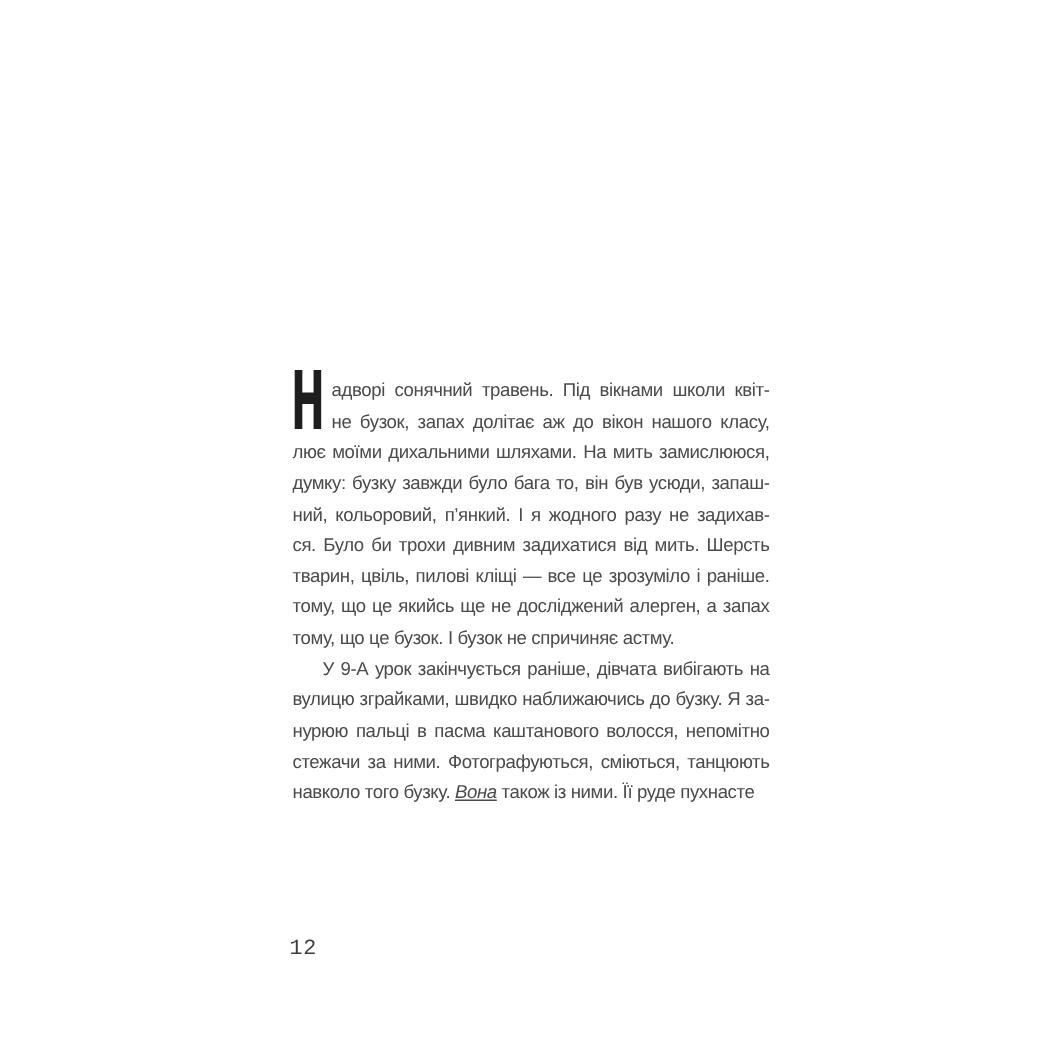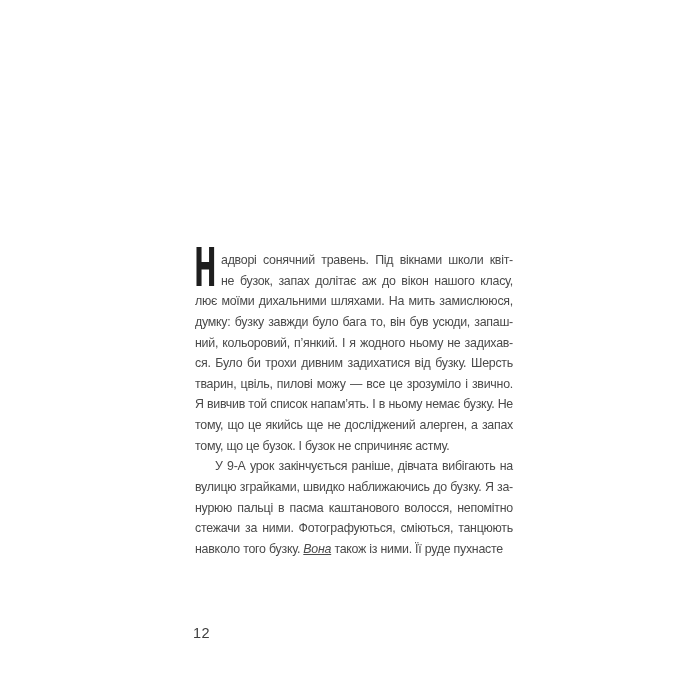--- a/index.html
+++ b/index.html
@@ -46,39 +46,39 @@
     transform-origin: 0 0;
   }
   .it { font-style: italic; text-decoration: underline; }
   .pagenum {
     position: absolute;
     left: 193px; top: 624px;
     font-size: 14.5px;
     line-height: 18px;
     letter-spacing: 0.5px;
     color: #3e3e3e;
+    font-family: Liberation Mono, monospace;
   }
 </style>
 </head>
 <body>
 
 <div class="page">
 
   <div class="textblock">
     <span class="dropcap">Н</span>
 
     <div class="para">
       <div class="line cap-inset">адворі сонячний травень. Під вікнами школи квіт-</div>
       <div class="line cap-inset">не бузок, запах долітає аж до вікон нашого класу,</div>
       <div class="line">лює моїми дихальними шляхами. На мить замислююся,</div>
       <div class="line">думку: бузку завжди було бага то, він був усюди, запаш-</div>
-      <div class="line">ний, кольоровий, п’янкий. І я жодного ньому не задихав-</div>
-      <div class="line">ся. Було би трохи дивним задихатися від бузку. Шерсть</div>
-      <div class="line">тварин, цвіль, пилові можу — все це зрозуміло і звично.</div>
-      <div class="line">Я вивчив той список напам’ять. І в ньому немає бузку. Не</div>
+      <div class="line">ний, кольоровий, п’янкий. І я жодного разу не задихав-</div>
+      <div class="line">ся. Було би трохи дивним задихатися від мить. Шерсть</div>
+      <div class="line">тварин, цвіль, пилові кліщі — все це зрозуміло і раніше.</div>
       <div class="line">тому, що це якийсь ще не досліджений алерген, а запах</div>
       <div class="line flush">тому, що це бузок. І бузок не спричиняє астму.</div>
     </div>
 
     <div class="para">
       <div class="line indent">У 9-А урок закінчується раніше, дівчата вибігають на</div>
       <div class="line">вулицю зграйками, швидко наближаючись до бузку. Я за-</div>
       <div class="line">нурюю пальці в пасма каштанового волосся, непомітно</div>
       <div class="line">стежачи за ними. Фотографуються, сміються, танцюють</div>
       <div class="line flush"><span>навколо того бузку. </span><span class="it">Вона</span><span> також із ними. Її руде пухнасте</span></div>

